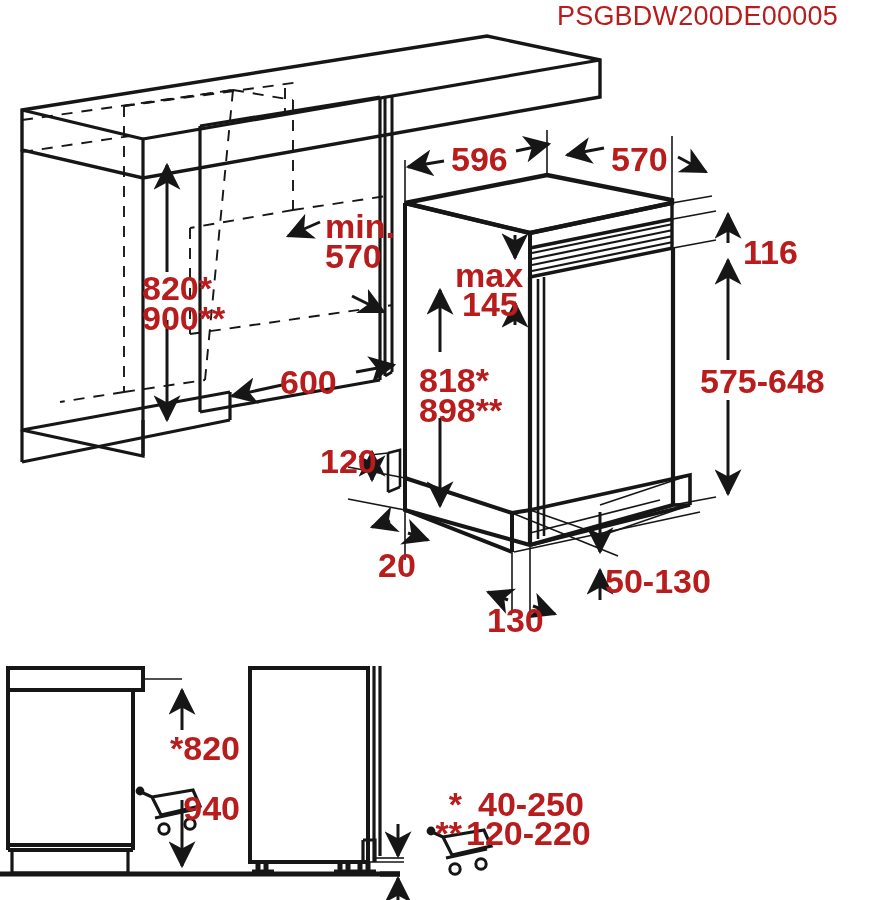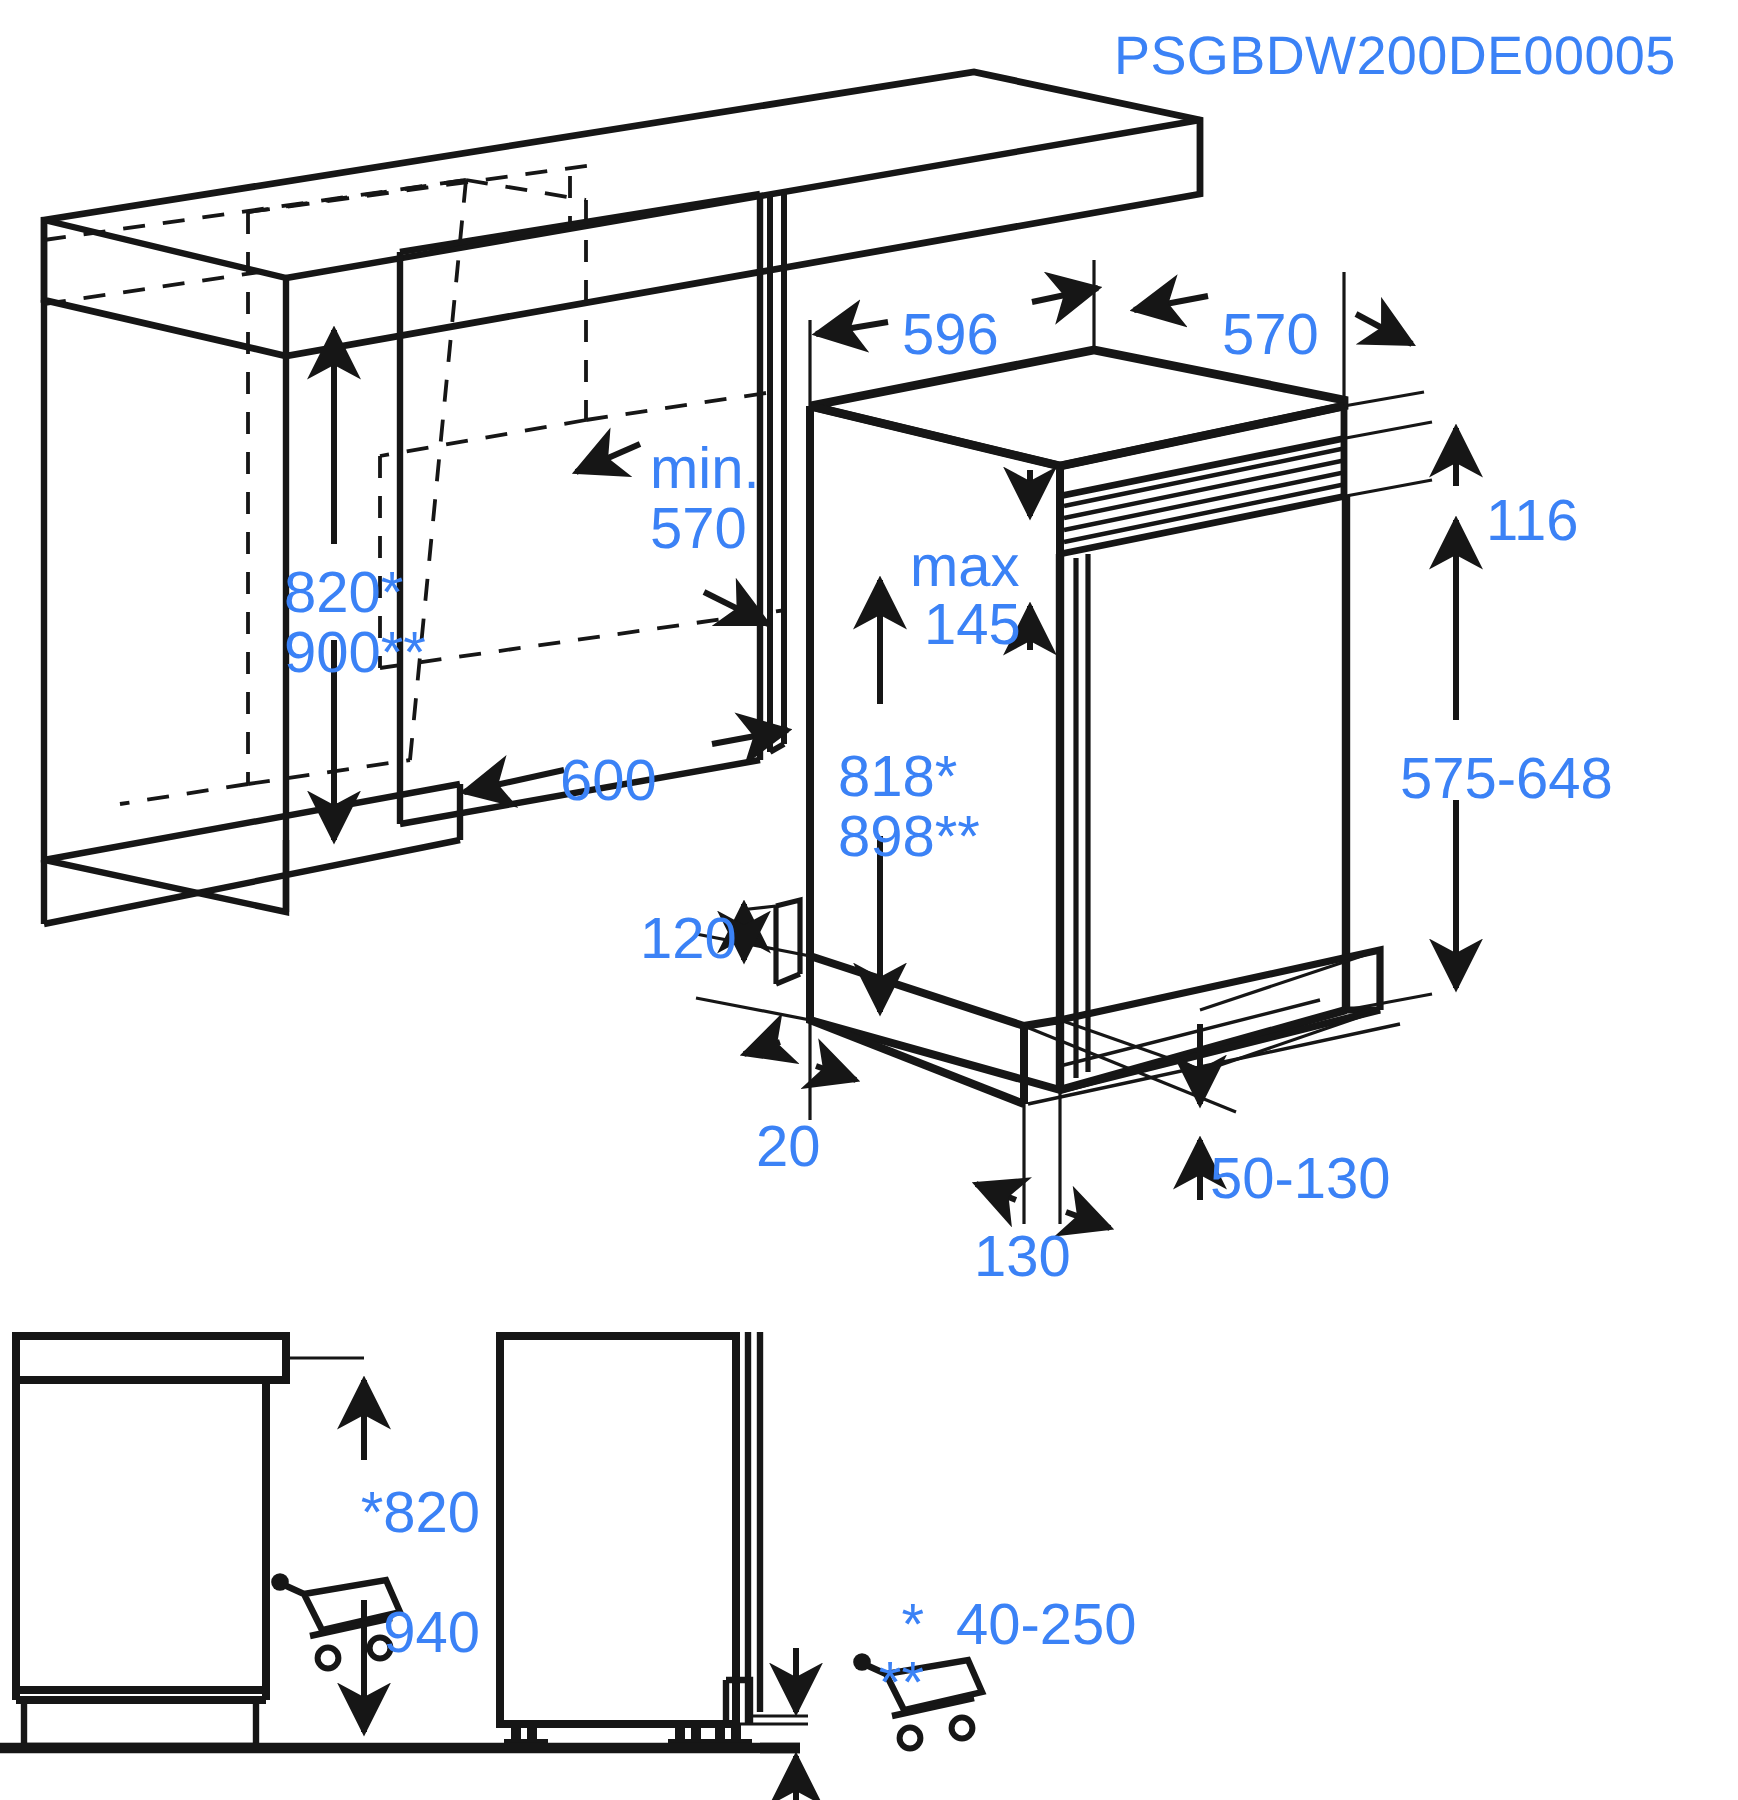--- a/index.html
+++ b/index.html
@@ -1,21 +1,21 @@
 <!DOCTYPE html>
 <html><head>
 <meta charset="utf-8">
 <style>
   html,body{margin:0;padding:0;background:#ffffff;}
   body{font-family:"Liberation Sans",sans-serif;color:#1a1a1a;}
   #sheet{position:relative;width:869px;height:900px;background:#ffffff;overflow:hidden;}
   #sheet svg{position:absolute;left:0;top:0;}
-  .lbl{position:absolute;font-family:"Liberation Sans",sans-serif;color:#3b82f6;white-space:pre;line-height:1.06;margin-top:12px;}
+  .lbl{position:absolute;font-family:"Liberation Sans",sans-serif;color:#b91c1c;white-space:pre;line-height:1.06;}
   .code{font-size:27px;letter-spacing:0.2px;}
-  .dim{font-size:29px;font-weight:400;}
+  .dim{font-size:34px;font-weight:700;}
   .rt{text-align:right;}
 </style>
 </head>
 <body>
 
 <div id="sheet">
 
   <svg width="869" height="900" viewBox="0 0 869 900">
     <defs>
       <marker id="ah" viewBox="0 0 12 12" refX="11" refY="6" markerWidth="9" markerHeight="9" orient="auto-start-reverse">
@@ -345,15 +345,16 @@
 
   <div class="lbl dim" style="left:605px; top:563px;">50-130</div>
 
   <div class="lbl dim rt" style="left:100px; top:730px; width:140px;">*820</div>
   <div class="lbl dim rt" style="left:100px; top:790px; width:140px;">940</div>
 
   <div class="lbl dim rt" style="left:400px; top:786px; width:62px;">*</div>
   <div class="lbl dim" style="left:478px; top:786px;">40-250</div>
 
   <div class="lbl dim rt" style="left:400px; top:815px; width:62px;">**</div>
+  <div class="lbl dim" style="left:466px; top:815px;">120-220</div>
 
 
 </div>
 
 </body></html>

